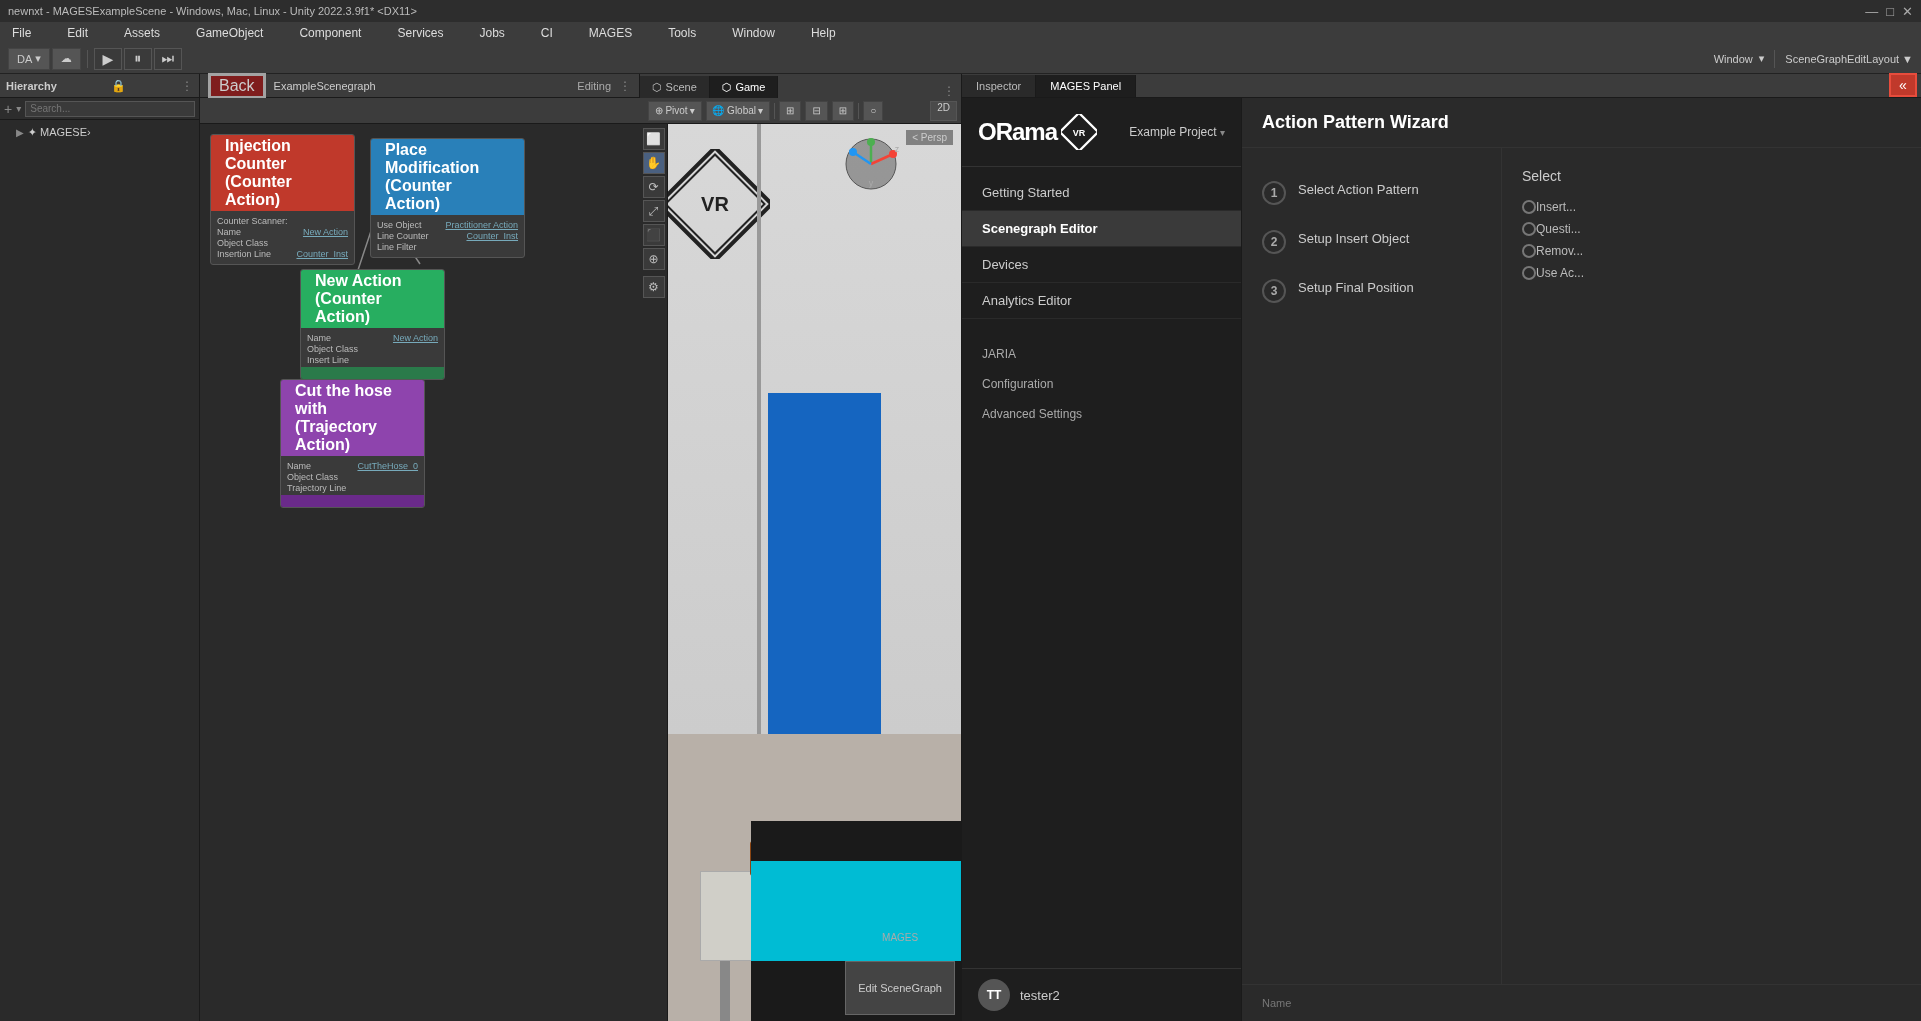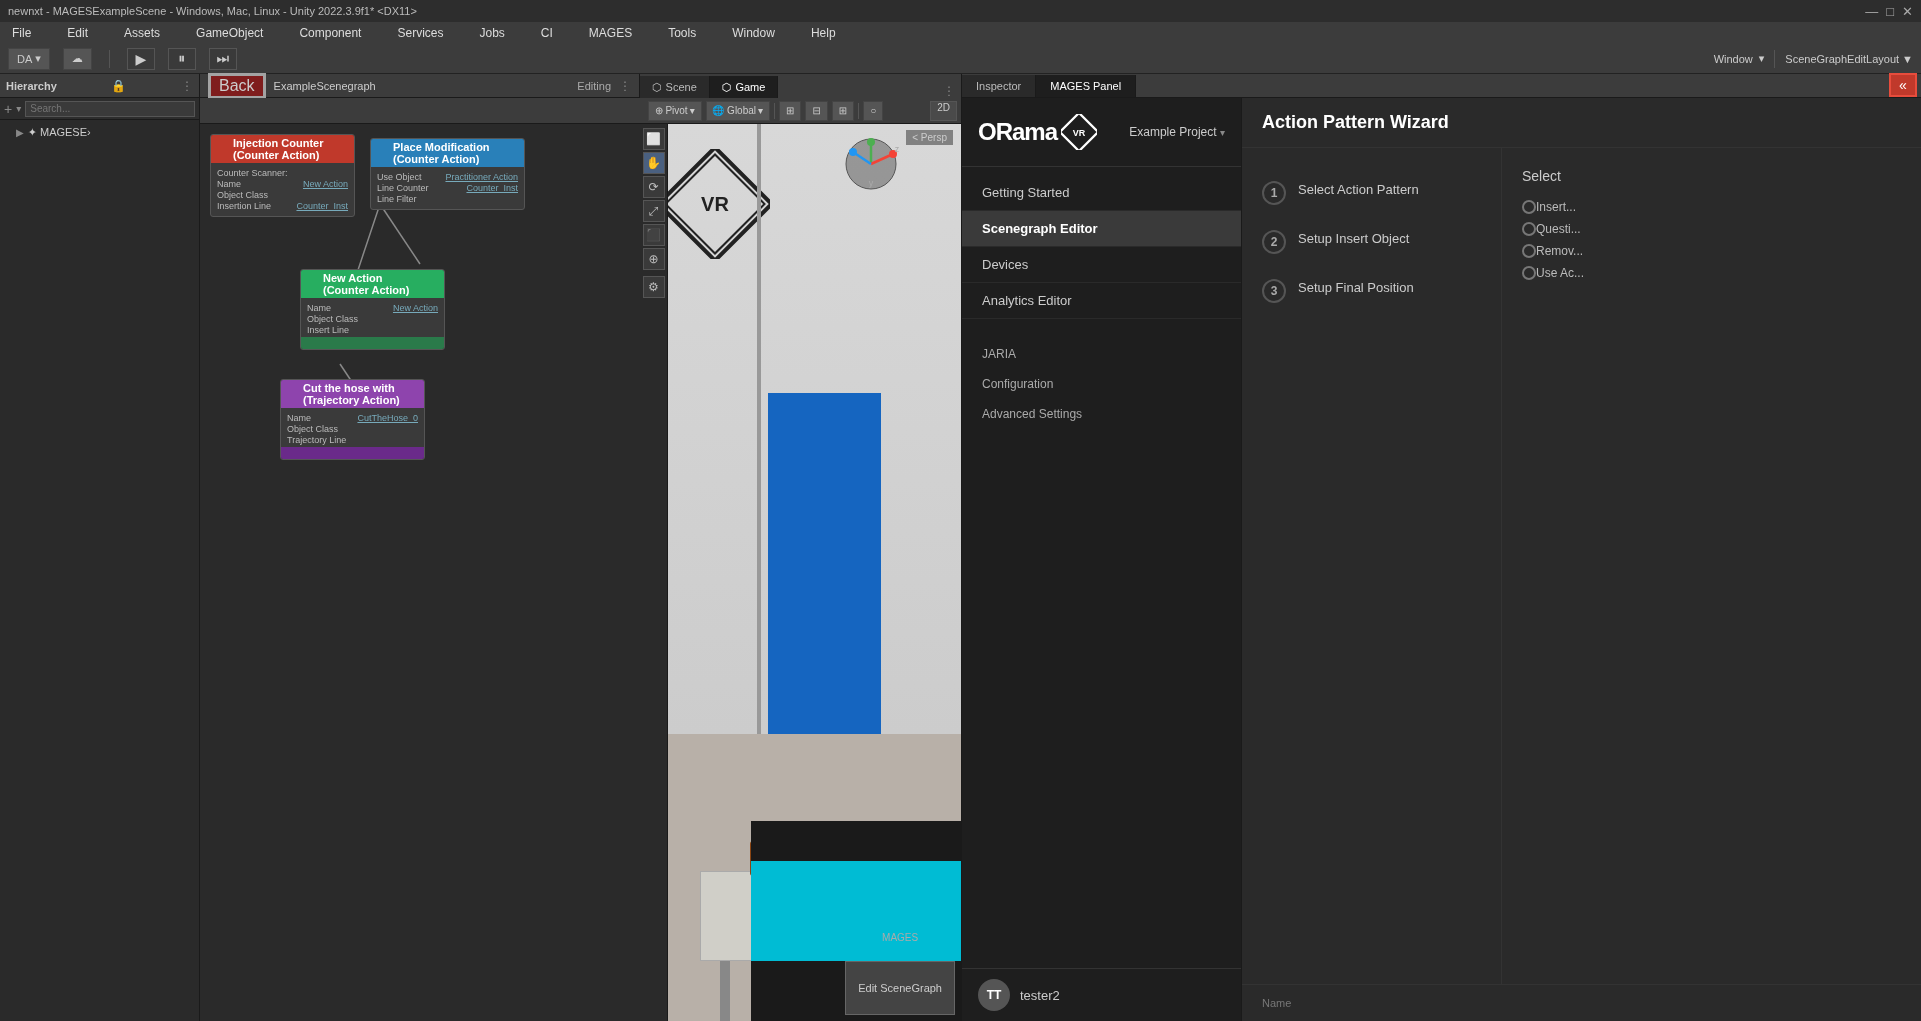--- a/index.html
+++ b/index.html
@@ -44,21 +44,21 @@
     }
 
     
     #toolbar {
       height: 30px;
       background: #3c3c3c;
       border-bottom: 1px solid #222;
       display: flex;
       align-items: center;
       padding: 0 8px;
-      gap: 13px;
+      gap: 2px;
     }
     .toolbar-btn {
       height: 22px;
       padding: 0 8px;
       background: #555;
       border: 1px solid #444;
       color: #ccc;
       font-size: 11px;
       cursor: pointer;
       display: flex;
@@ -256,22 +256,22 @@
       position: absolute;
       background: #3a3a3a;
       border: 1px solid #555;
       border-radius: 3px;
       font-size: 10px;
       min-width: 120px;
     }
     .node-card-header {
       background: #c0392b;
       color: #fff;
-      padding: 2px 22px;
-      font-size: 11px;
+      padding: 2px 14px;
+      font-size: 16px;
       font-weight: bold;
       border-radius: 2px 2px 0 0;
     }
     .node-card-header.blue { background: #2980b9; }
     .node-card-header.green { background: #27ae60; }
     .node-card-header.purple { background: #8e44ad; }
     .node-card-body {
       padding: 4px 6px;
       color: #bbb;
       font-size: 9px;

